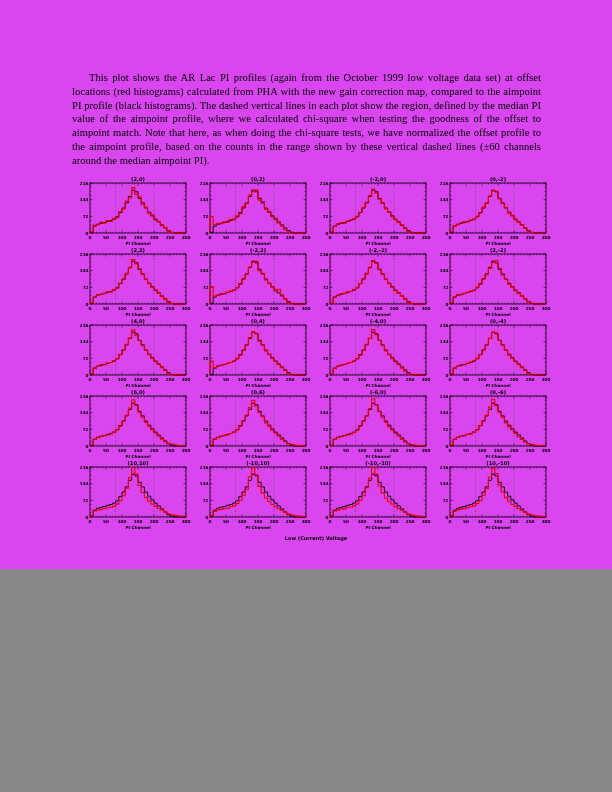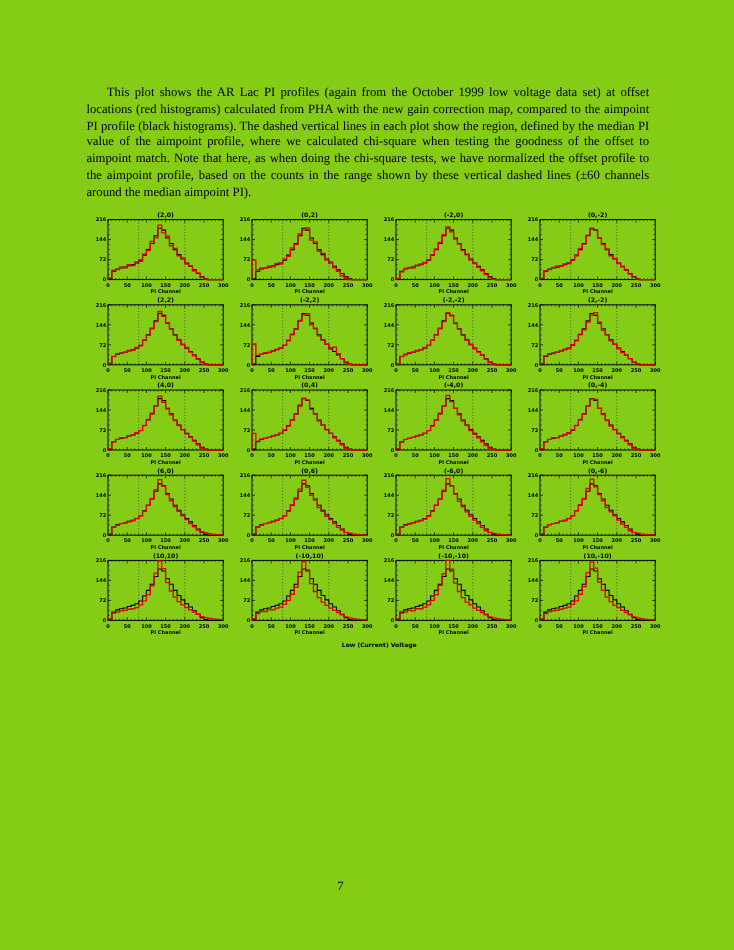--- a/index.html
+++ b/index.html
@@ -1,18 +1,18 @@
 <!DOCTYPE html>
 <html><head>
 <meta charset="utf-8">
 <style>
   html,body { margin:0; padding:0; background:#888; }
   .page {
-    position:relative; width:612px; height:792px; margin:0 auto;
-    background:#84cc16; overflow:hidden;
+    position:relative; width:612px; height:569px; margin:0 auto;
+    background:#d946ef; overflow:hidden;
     font-family:"Liberation Serif", serif; color:#000;
   }
   .para {
     position:absolute; left:72px; top:71px; width:469px;
     font-size:10.6px; line-height:13.8px; text-align:justify;
     text-indent:17px; margin:0;
   }
   .figure { position:absolute; left:76px; top:176px; width:480px; height:372px; }
   #plot-grid {
     display:grid; grid-template-columns:repeat(4,120px); grid-auto-rows:71px;

